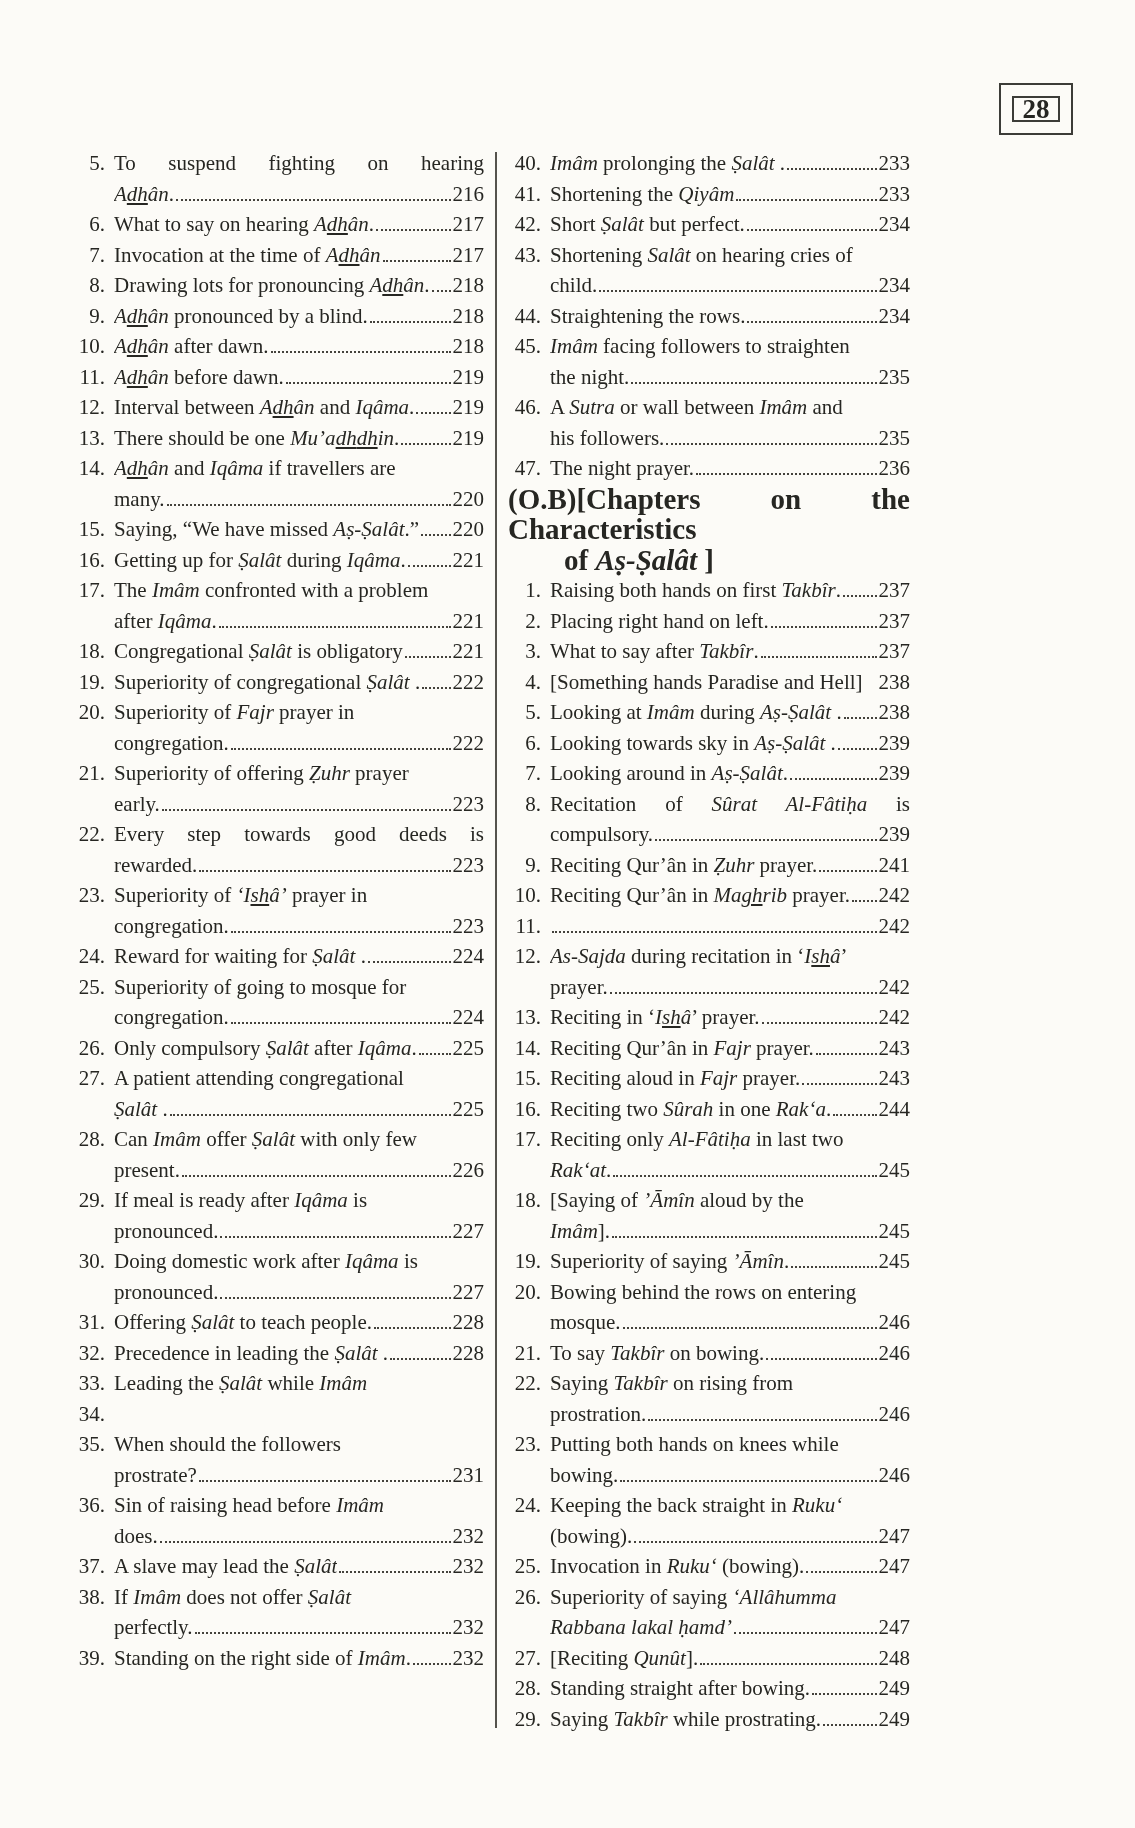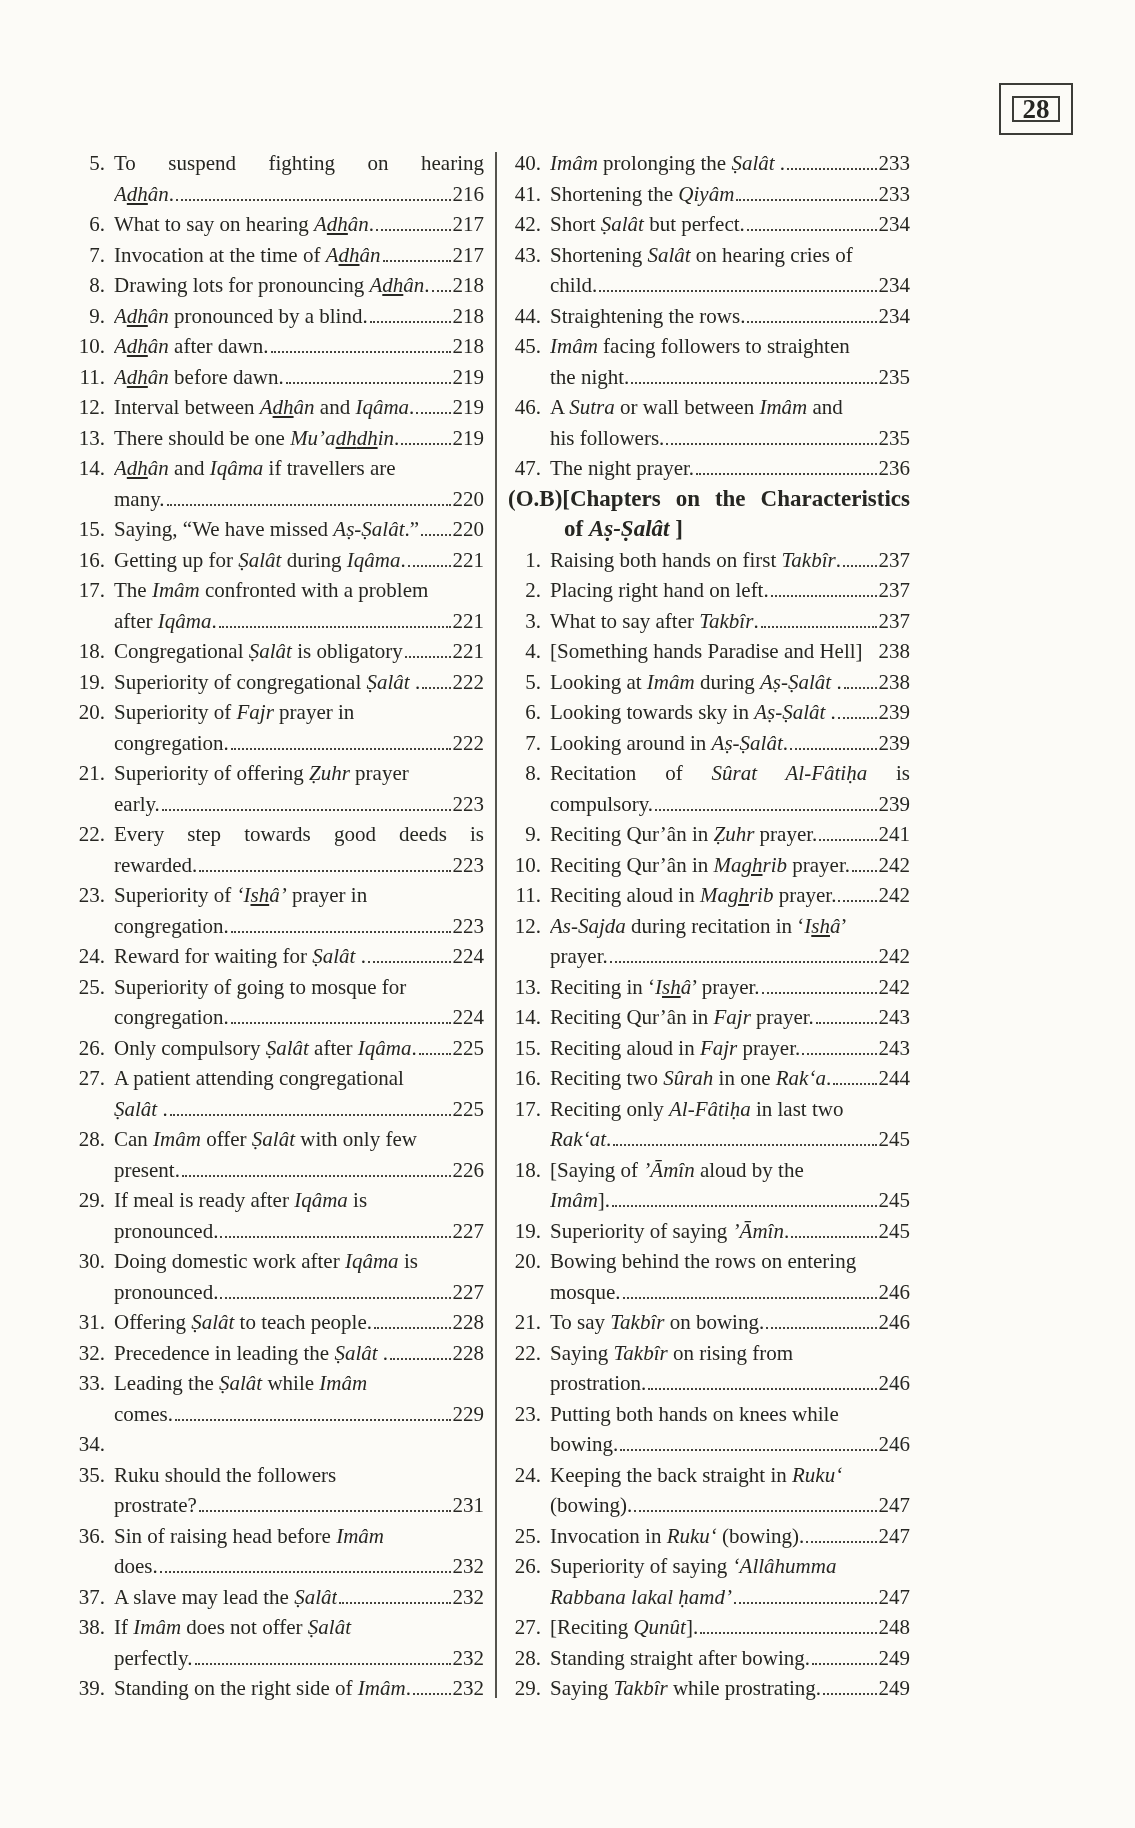--- a/index.html
+++ b/index.html
@@ -46,21 +46,21 @@
   .line .txt{flex:0 1 auto;min-width:0;overflow:hidden;white-space:nowrap;}
   .line-cont{display:block;white-space:nowrap;overflow:hidden;}
   .line-cont.just{white-space:normal;text-align:justify;text-align-last:justify;}
   .leader{
     flex:1 1 auto;min-width:4px;margin:0 2px;
     border-bottom:2.6px dotted #44423c;
   }
   .leader.hidden-leader{border-bottom:none;}
   .pg{flex:none;white-space:nowrap;}
   .toc-heading{
-    font-weight:bold;font-size:23px;line-height:30.5px;
+    font-weight:bold;font-size:29px;line-height:30.5px;
   }
   .hline{display:block;}
   .hline.just{text-align:justify;text-align-last:justify;}
   .hline.ind{margin-left:56px;text-align:left;text-align-last:left;}
   u{text-decoration:underline;text-underline-offset:2px;}
 </style>
 </head>
 <body>
 
 <div class="page">
@@ -360,34 +360,29 @@
               <span class="txt">Precedence in leading the <i>Ṣalât</i> .</span>
               <span class="leader"></span>
               <span class="pg">228</span>
             </span>
           </span>
         </div>
         <div class="entry">
           <span class="num">33.</span>
           <span class="body">
             <span class="line-cont">Leading the <i>Ṣalât</i> while <i>Imâm</i></span>
-            <span class="line">
-              <span class="txt">comes.</span>
-              <span class="leader"></span>
-              <span class="pg">229</span>
-            </span>
           </span>
         </div>
         <div class="entry">
           <span class="num">34.</span>
         </div>
         <div class="entry">
           <span class="num">35.</span>
           <span class="body">
-            <span class="line-cont">Ruku should the followers</span>
+            <span class="line-cont">When should the followers</span>
             <span class="line">
               <span class="txt">prostrate?</span>
               <span class="leader"></span>
               <span class="pg">231</span>
             </span>
           </span>
         </div>
         <div class="entry">
           <span class="num">36.</span>
           <span class="body">
@@ -618,21 +613,20 @@
               <span class="txt">Reciting Qur’ân in <i>Ma<u>gh</u>rib</i> prayer.</span>
               <span class="leader"></span>
               <span class="pg">242</span>
             </span>
           </span>
         </div>
         <div class="entry">
           <span class="num">11.</span>
           <span class="body">
             <span class="line">
-              <span class="txt">Reciting aloud in <i>Ma<u>gh</u>rib</i> prayer.</span>
               <span class="leader"></span>
               <span class="pg">242</span>
             </span>
           </span>
         </div>
         <div class="entry">
           <span class="num">12.</span>
           <span class="body">
             <span class="line-cont"><i>As-Sajda</i> during recitation in ‘<i>I<u>sh</u>â</i>’</span>
             <span class="line">

